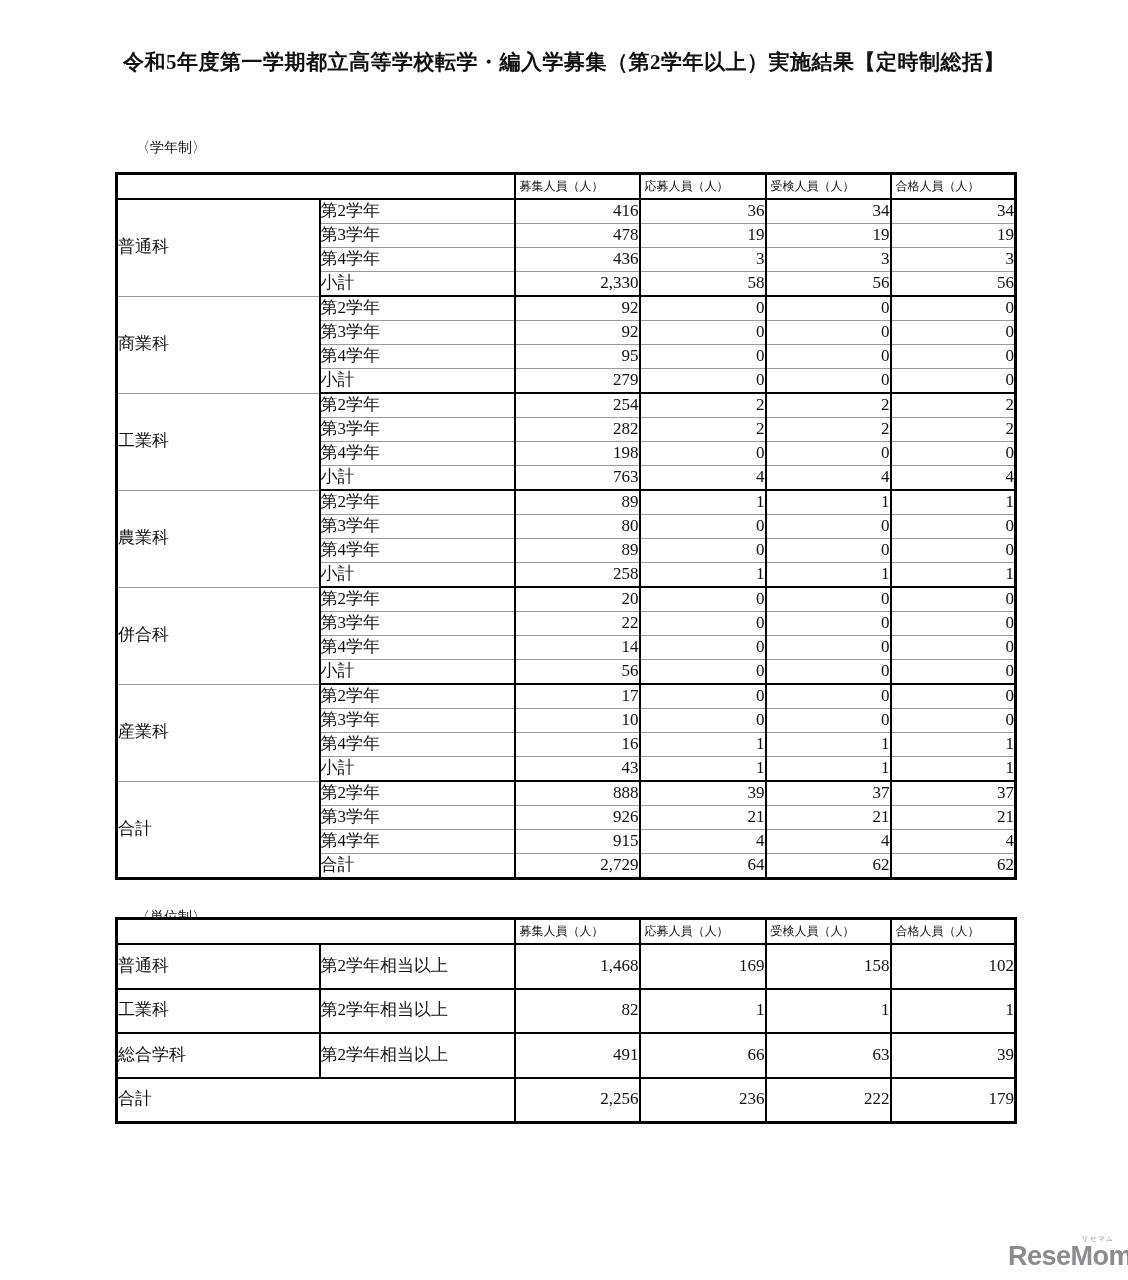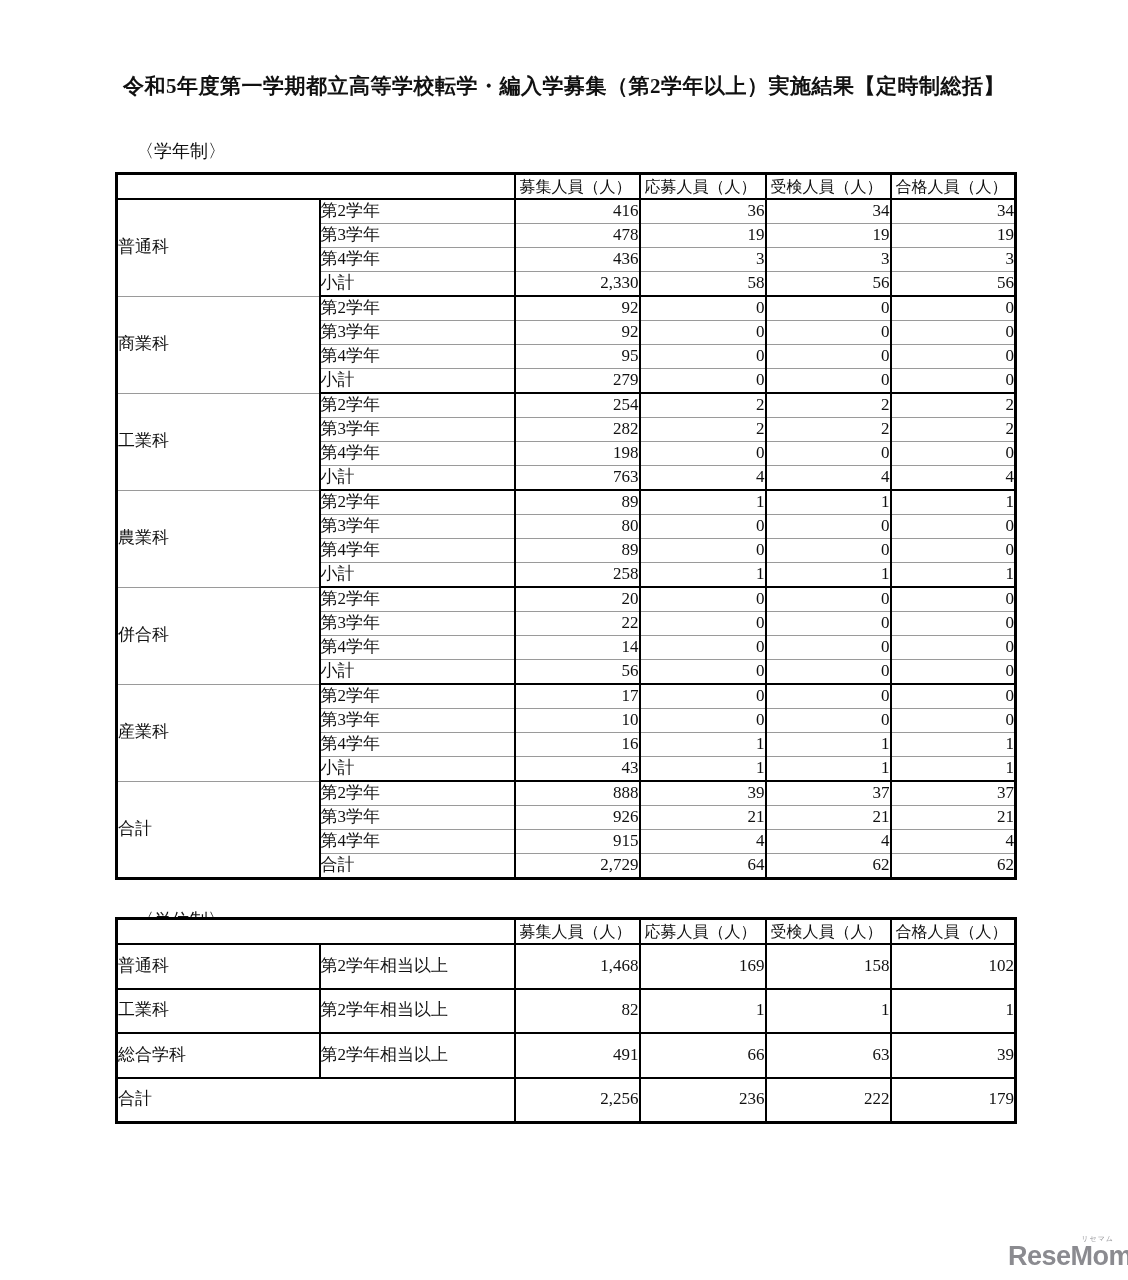--- a/index.html
+++ b/index.html
@@ -2,40 +2,40 @@
 <html><head>
 <meta charset="utf-8">
 <style>
   html, body { margin:0; padding:0; background:#ffffff; }
   .page {
     position:relative; width:1128px; height:1280px; background:#ffffff;
     font-family:"Liberation Serif","DejaVu Serif",serif; color:#111;
     overflow:hidden;
   }
   .doc-title {
-    position:absolute; top:72px; left:0; width:100%;
+    position:absolute; top:48px; left:0; width:100%;
     text-align:center; font-size:21px; font-weight:bold; letter-spacing:0.5px;
   }
-  .section-label { position:absolute; font-size:18px; }
+  .section-label { position:absolute; font-size:14px; }
   #lbl-gakunen { left:136px; top:139px; }
   #lbl-tani    { left:136px; top:908px; }
 
   table.doc-table {
     position:absolute; left:115px; border-collapse:collapse; table-layout:fixed;
     border:3px solid #000; background:#fff;
   }
   .t1 { top:172px; }
   .t2 { top:917px; }
 
   .doc-table td {
     border-left:2px solid #000; border-right:2px solid #000;
     padding:0; font-size:17px; line-height:1.1; white-space:nowrap; overflow:hidden;
   }
   
-  .doc-table thead td { height:23px; border-bottom:2.5px solid #000; font-size:16px; text-align:left; padding-left:4px; }
+  .doc-table thead td { height:23px; border-bottom:2.5px solid #000; font-size:12px; text-align:left; padding-left:4px; }
   
   .t1 tbody td { height:23px; border-top:1px solid #9a9a9a; border-bottom:1px solid #9a9a9a; }
   .t1 tbody tr.group-end td { border-bottom:2.5px solid #000; }
   
   .t2 tbody td { height:42.5px; border:2.5px solid #000; }
 
   .cat-cell   { text-align:left; padding-left:5px;margin-top:8px; }
   .label-cell { text-align:left; padding-left:5px; }
   .num-cell   { text-align:right; padding-right:6px; }
 

